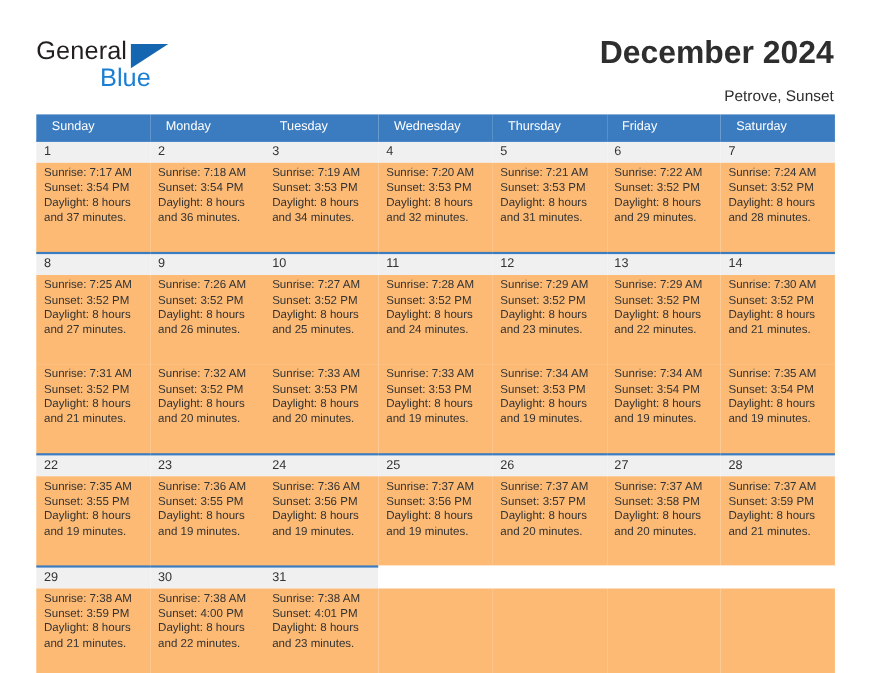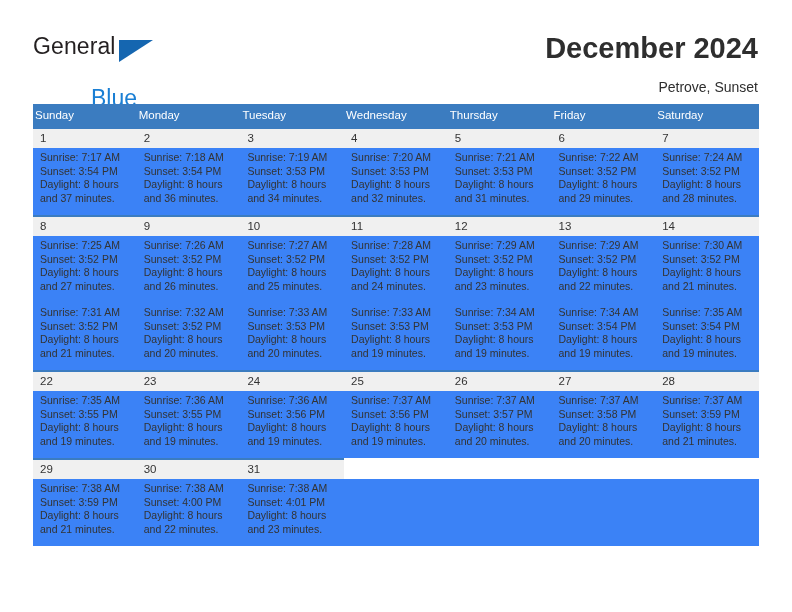--- a/index.html
+++ b/index.html
@@ -54,21 +54,20 @@
     border-left: 34px solid #1566b0;
     border-bottom: 22px solid transparent;
   }
   .logo-blue {
     position: absolute;
     left: 58px;
     top: 24px;
     font-size: 23px;
     color: #1a7fd4;
     font-family: "Liberation Sans", sans-serif;
-    margin-top: 28px;
   }
   .title {
     position: absolute;
     right: 34px;
     top: 32px;
     font-size: 29px;
     color: #2e2e2e;
     text-align: right;
     font-weight: bold;
     white-space: nowrap;
@@ -96,43 +95,43 @@
     width: 726px;
   }
   table.cal col { width: 103.71px; }
 
   thead th {
     background: #3b7cc0;
     color: #ffffff;
     font-size: 11.5px;
     font-weight: normal;
     text-align: left;
-    padding: 5px 0 6px 2px;
+    padding: 5px 0 6px 14px;
     height: 12px;
     border: none;
   }
 
   tr.week-nums td {
     background: #f0f0f0;
     border-top: 2px solid #3b7cc0;
     font-size: 11.5px;
     color: #333333;
     padding: 3px 0 3px 7px;
     height: 13px;
     vertical-align: top;
   }
   tr.week-nums td.empty {
     background: #ffffff;
     border-top: 2px solid #ffffff;
   }
   tr.week-body td {
-    background: #3b82f6;
+    background: #fdba74;
     font-size: 10.5px;
     color: #333333;
-    padding: 3px 5px 2px 7px;
+    padding: 3px 5px 16px 7px;
     vertical-align: top;
     line-height: 13.6px;
     height: 62px;
   }
   tr.week-body td .line {
     white-space: nowrap;
   }
 </style>
 </head>
 <body>

